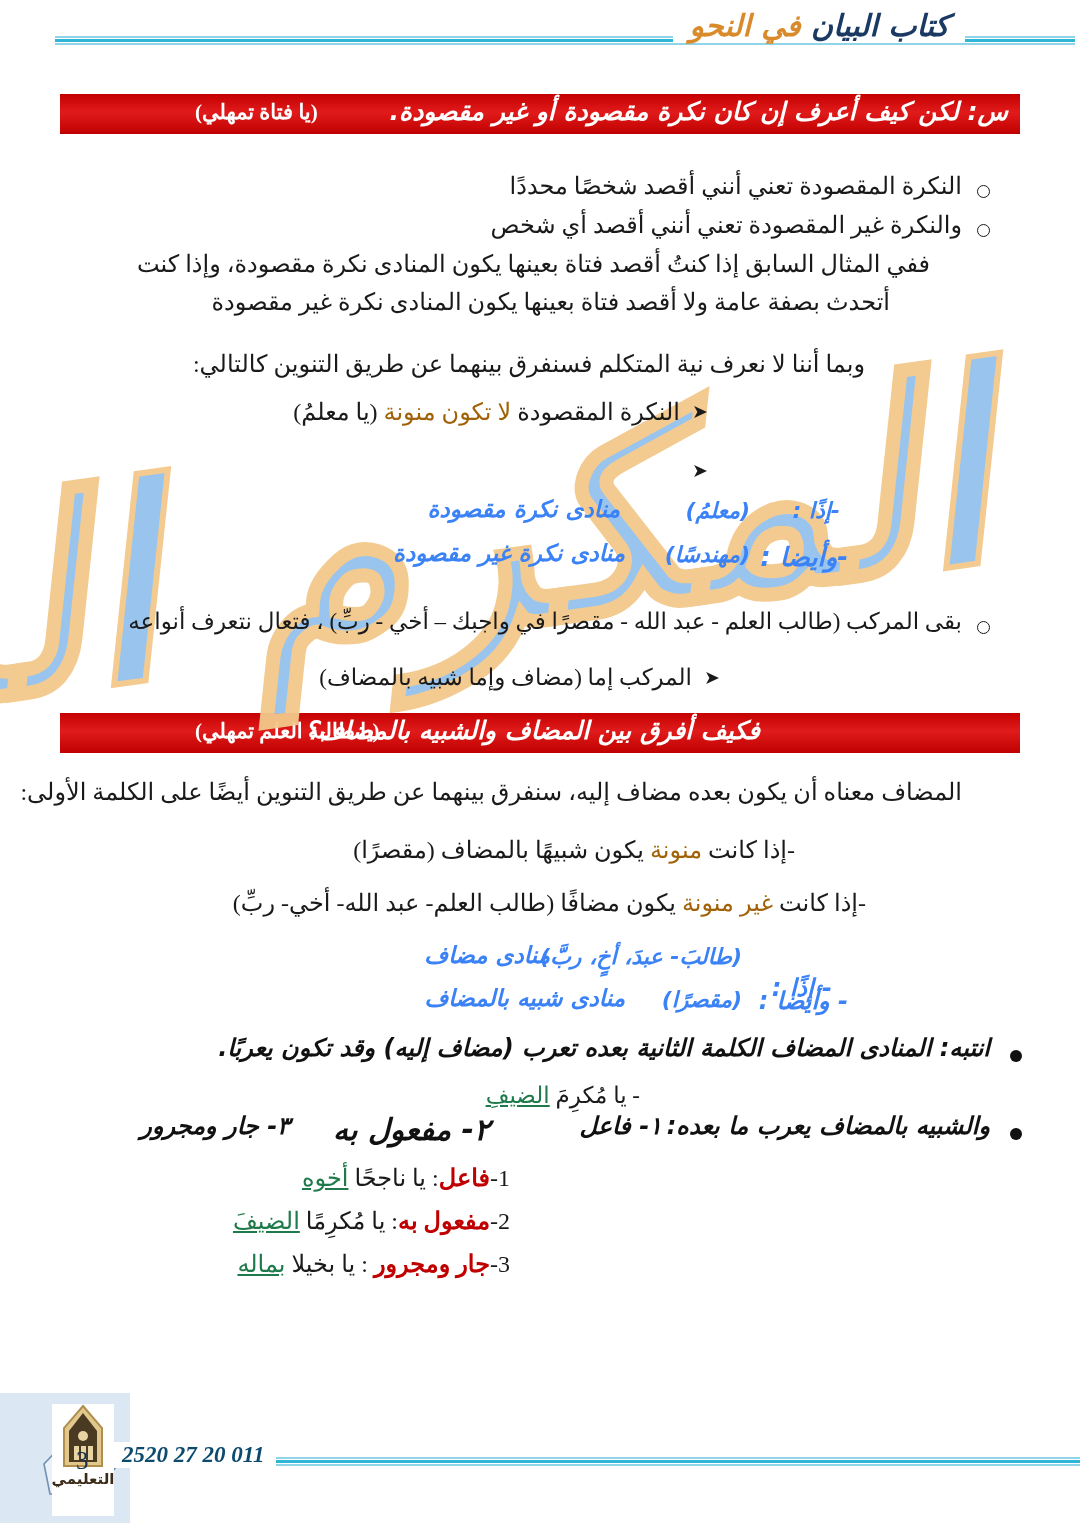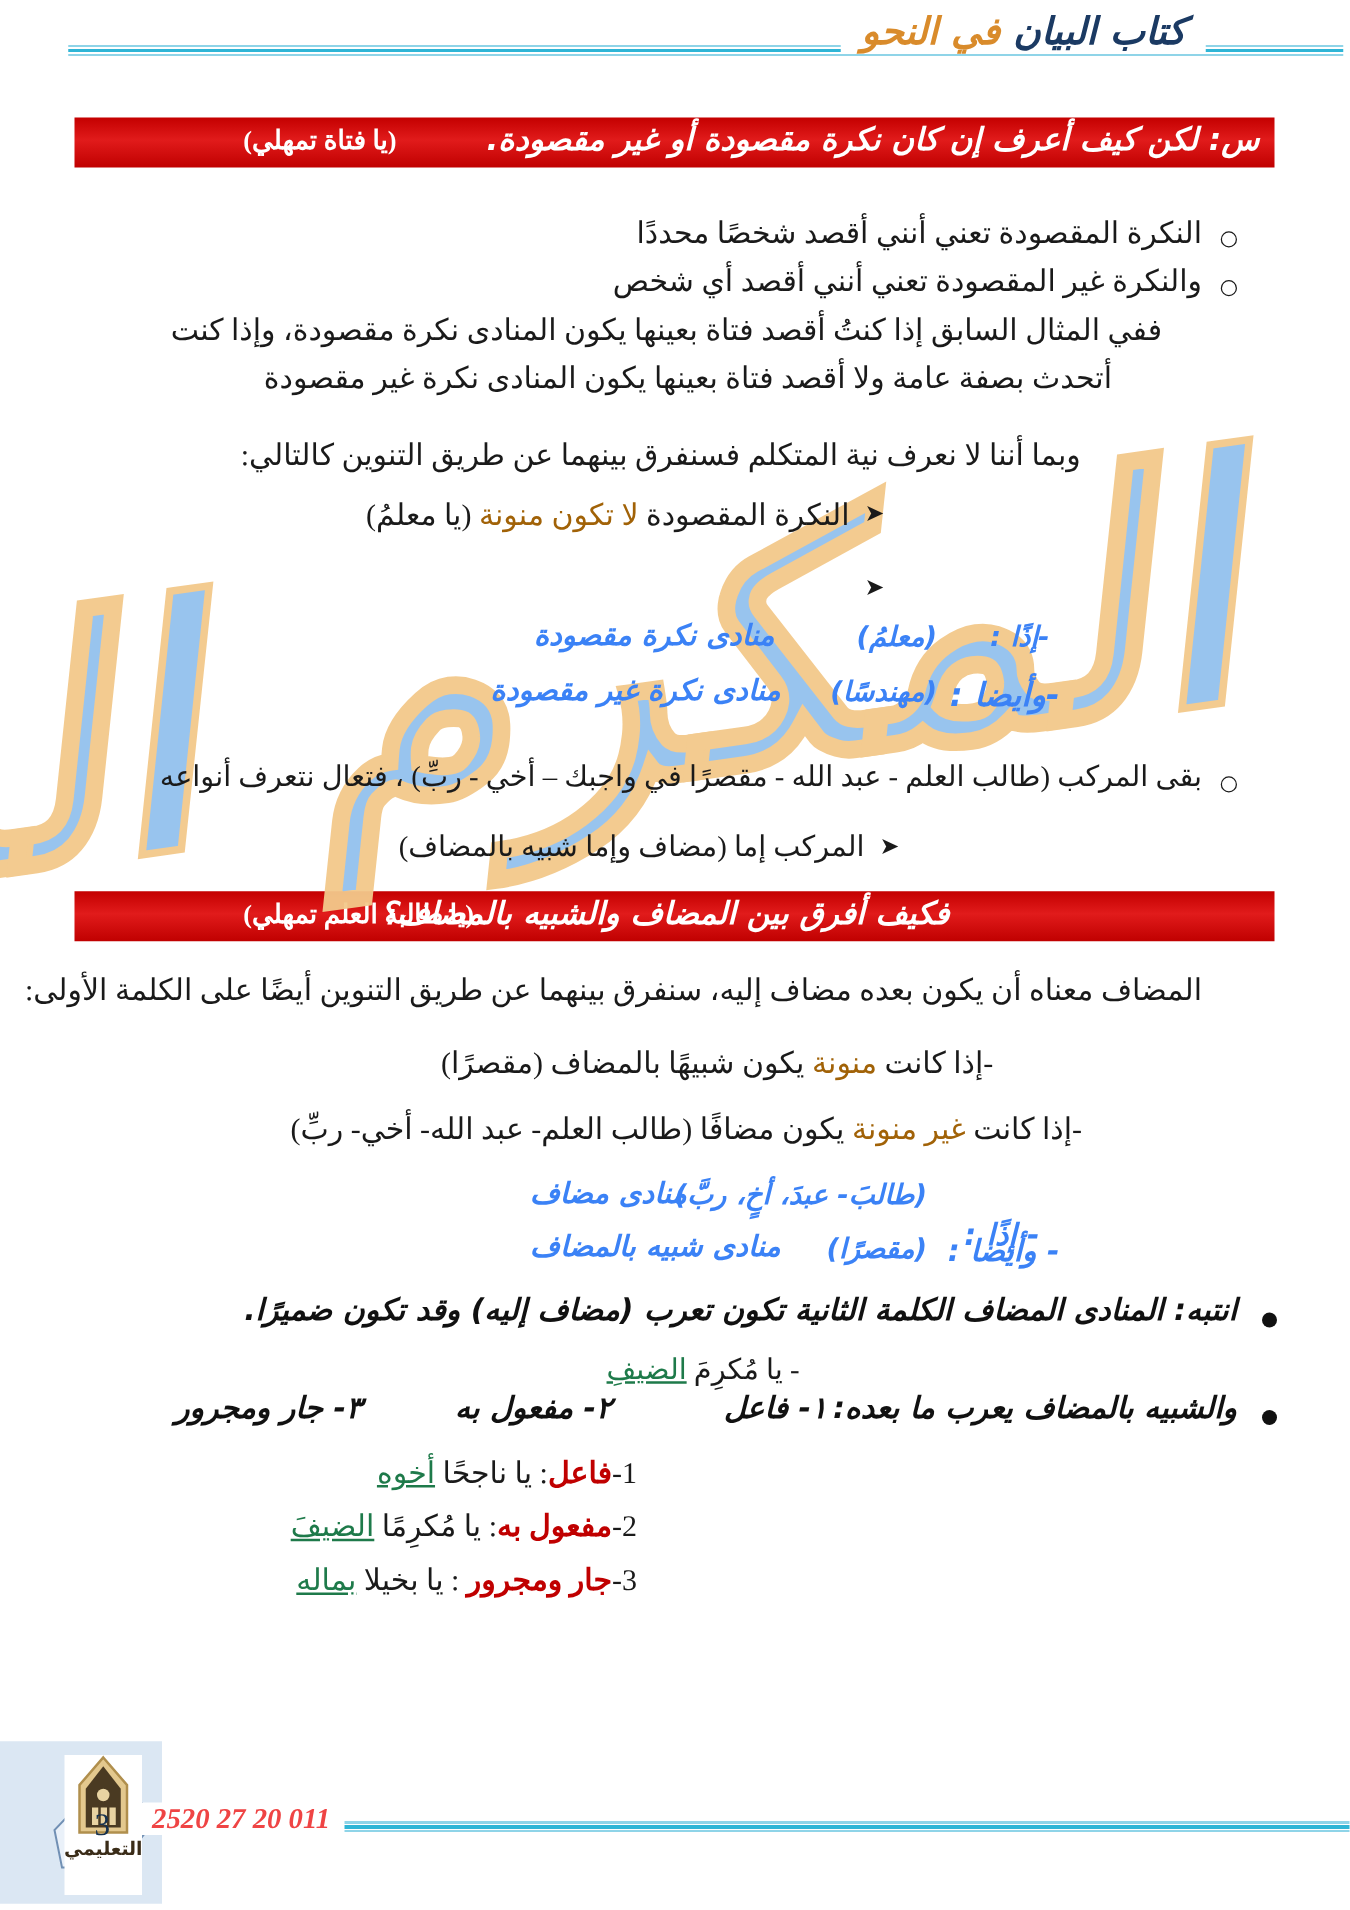--- a/index.html
+++ b/index.html
@@ -60,21 +60,21 @@
         #8fd4e8 1px,#8fd4e8 3px,
         #ffffff 3px,#ffffff 4px,
         #2fb5d6 4px,#2fb5d6 7px,
         #ffffff 7px,#ffffff 8px,
         #8fd4e8 8px,#8fd4e8 10px,
         #ffffff 10px,#ffffff 12px);
   }
   .ftr-phone{
     position:absolute;top:32px;left:110px;
     background:#ffffff;padding:0 12px;
-    color:#ef4444;font-weight:bold;font-style:italic;
+    color:#0c4a6e;font-weight:bold;font-style:italic;
     font-size:23px;letter-spacing:0px;
     font-family:"Liberation Serif",serif;
     z-index:3;
   }
   .ftr-logo{
     position:absolute;top:-6px;left:52px;width:62px;height:112px;
     background:#ffffff;z-index:4;
   }
 
   
@@ -226,30 +226,30 @@
 
   <div class="hand" style="right:248px;top:944px;font-size:24px;margin-top:30px;">- إذًا   :</div>
   <div class="hand" style="right:338px;top:944px;font-size:22px;">(طالبَ- عبدَ، أخٍ، ربَّ)</div>
   <div class="hand" style="right:530px;top:942px;font-size:23px;">منادى مضاف</div>
 
   <div class="hand" style="right:232px;top:987px;font-size:24px;">- وأيضا :</div>
   <div class="hand" style="right:338px;top:987px;font-size:22px;">(مقصرًا)</div>
   <div class="hand" style="right:455px;top:985px;font-size:23px;">منادى شبيه بالمضاف</div>
 
   <div class="dot-bullet" style="right:58px;top:1050px;"></div>
-  <div class="hand-thin" style="right:90px;top:1034px;font-size:24px;">انتبه: المنادى المضاف الكلمة الثانية تكون تعرب (مضاف إليه) وقد تكون ضميرًا.</div>
+  <div class="hand-thin" style="right:90px;top:1034px;font-size:24px;">انتبه: المنادى المضاف الكلمة الثانية بعده تعرب (مضاف إليه) وقد تكون يعربًا.</div>
 
   <div class="txt s23" style="right:440px;top:1082px;">
     <span>- يا مُكرِمَ </span><span class="green">الضيفِ</span>
   </div>
 
   <div class="dot-bullet" style="right:58px;top:1128px;"></div>
   <div class="hand-thin" style="right:90px;top:1112px;font-size:24px;">والشبيه بالمضاف يعرب ما بعده:</div>
   <div class="hand-thin" style="right:418px;top:1112px;font-size:24px;">١- فاعل</div>
-  <div class="hand-thin" style="right:590px;top:1112px;font-size:24px;">٢- مفعول به</div>
+  <div class="hand-thin" style="right:590px;top:1112px;font-size:30px;">٢- مفعول به</div>
   <div class="hand-thin" style="right:790px;top:1112px;font-size:24px;">٣- جار ومجرور</div>
 
   <div class="txt s24" style="right:570px;top:1164px;">
     <span>1-</span><span class="redb">فاعل</span><span>: يا ناجحًا </span><span class="green">أخوه</span>
   </div>
 
   <div class="txt s24" style="right:570px;top:1207px;">
     <span>2-</span><span class="redb">مفعول به</span><span>: يا مُكرِمًا </span><span class="green">الضيفَ</span>
   </div>
 

